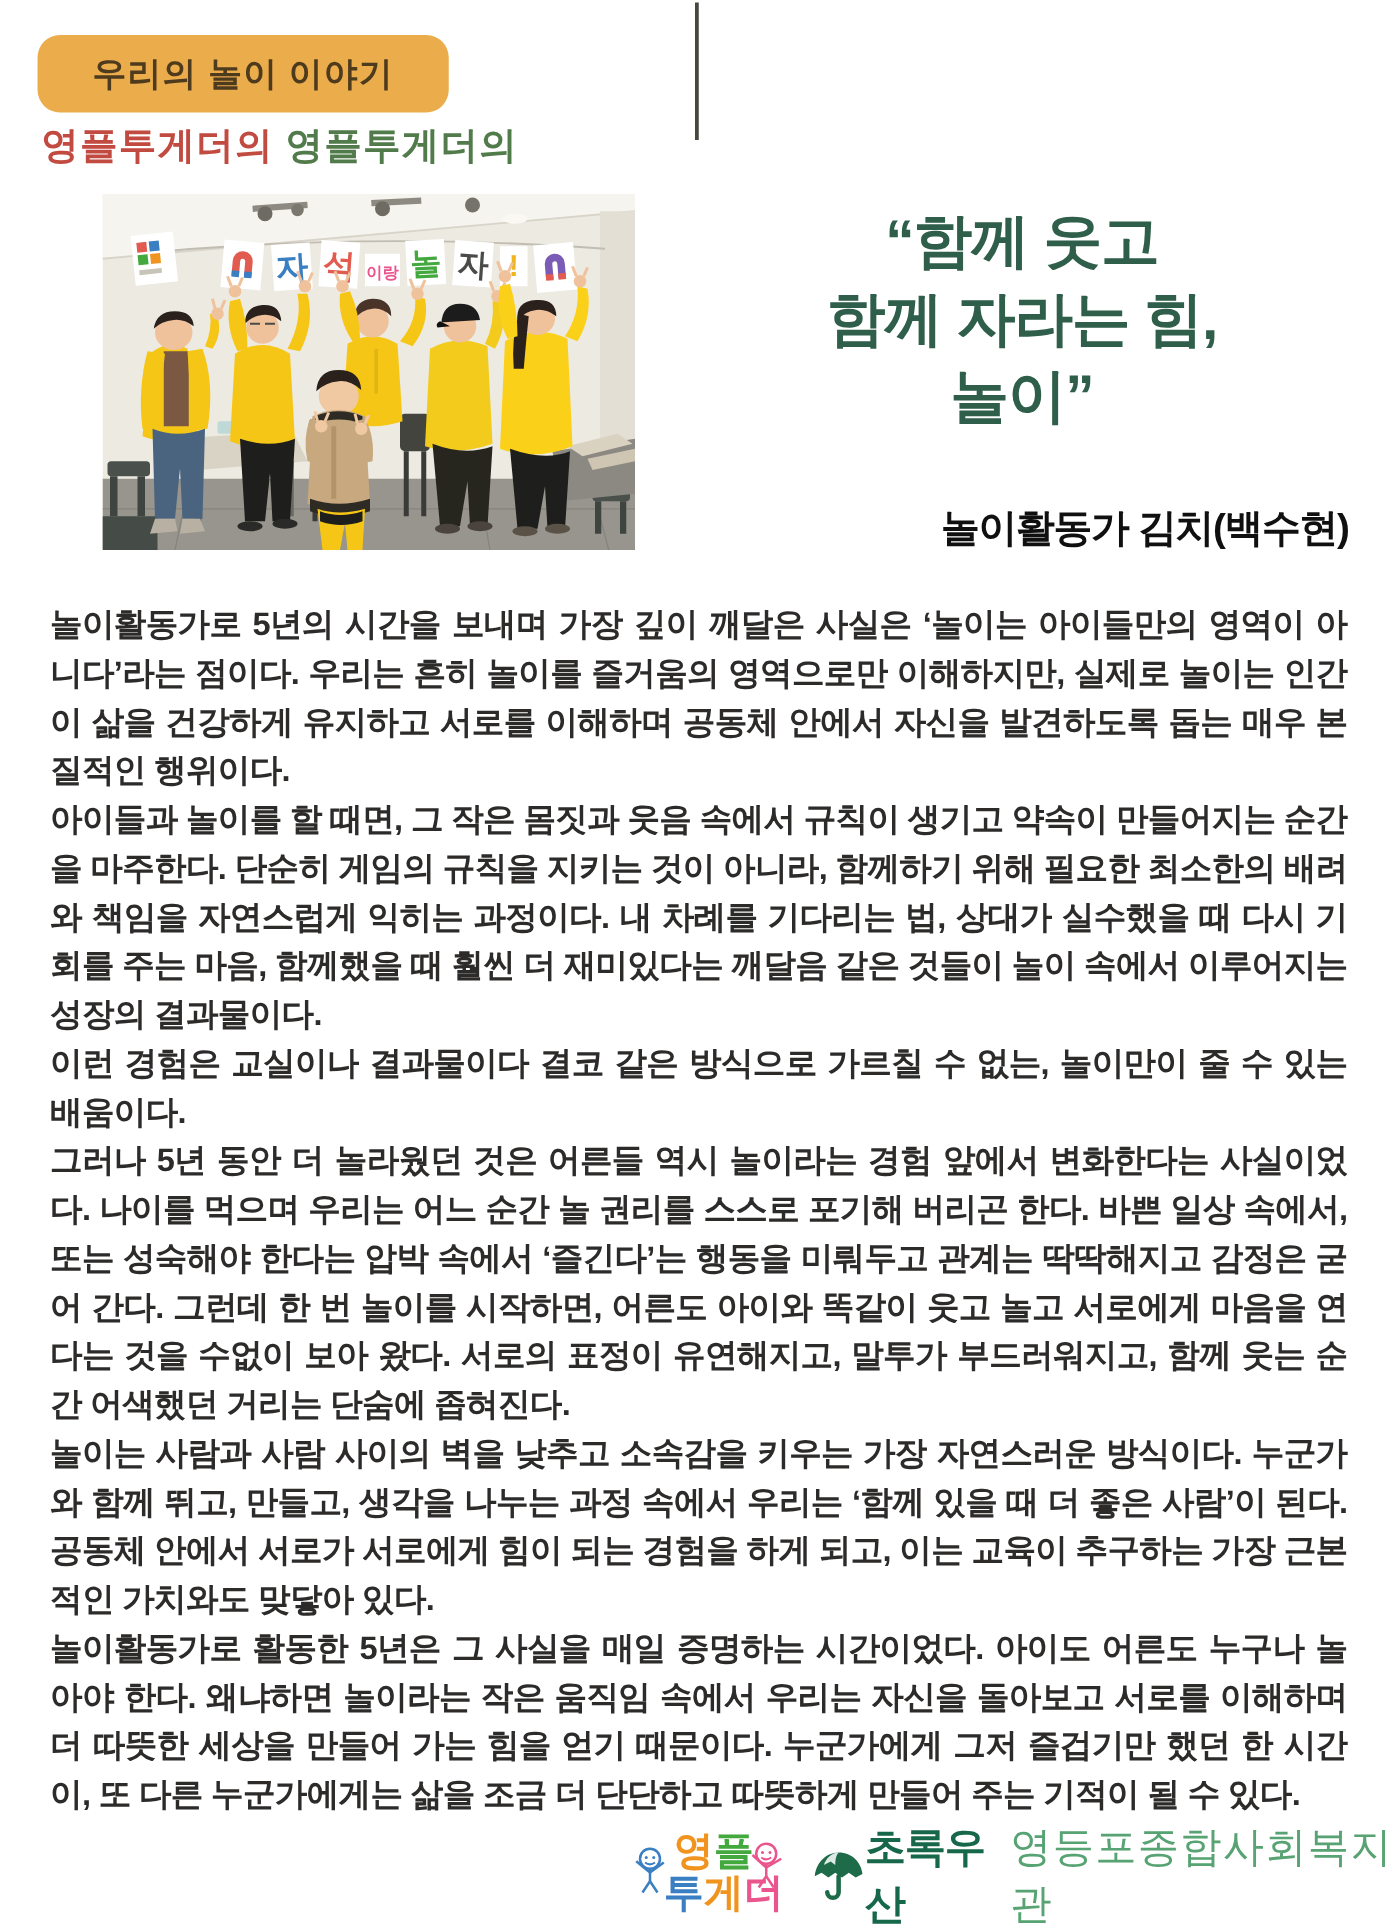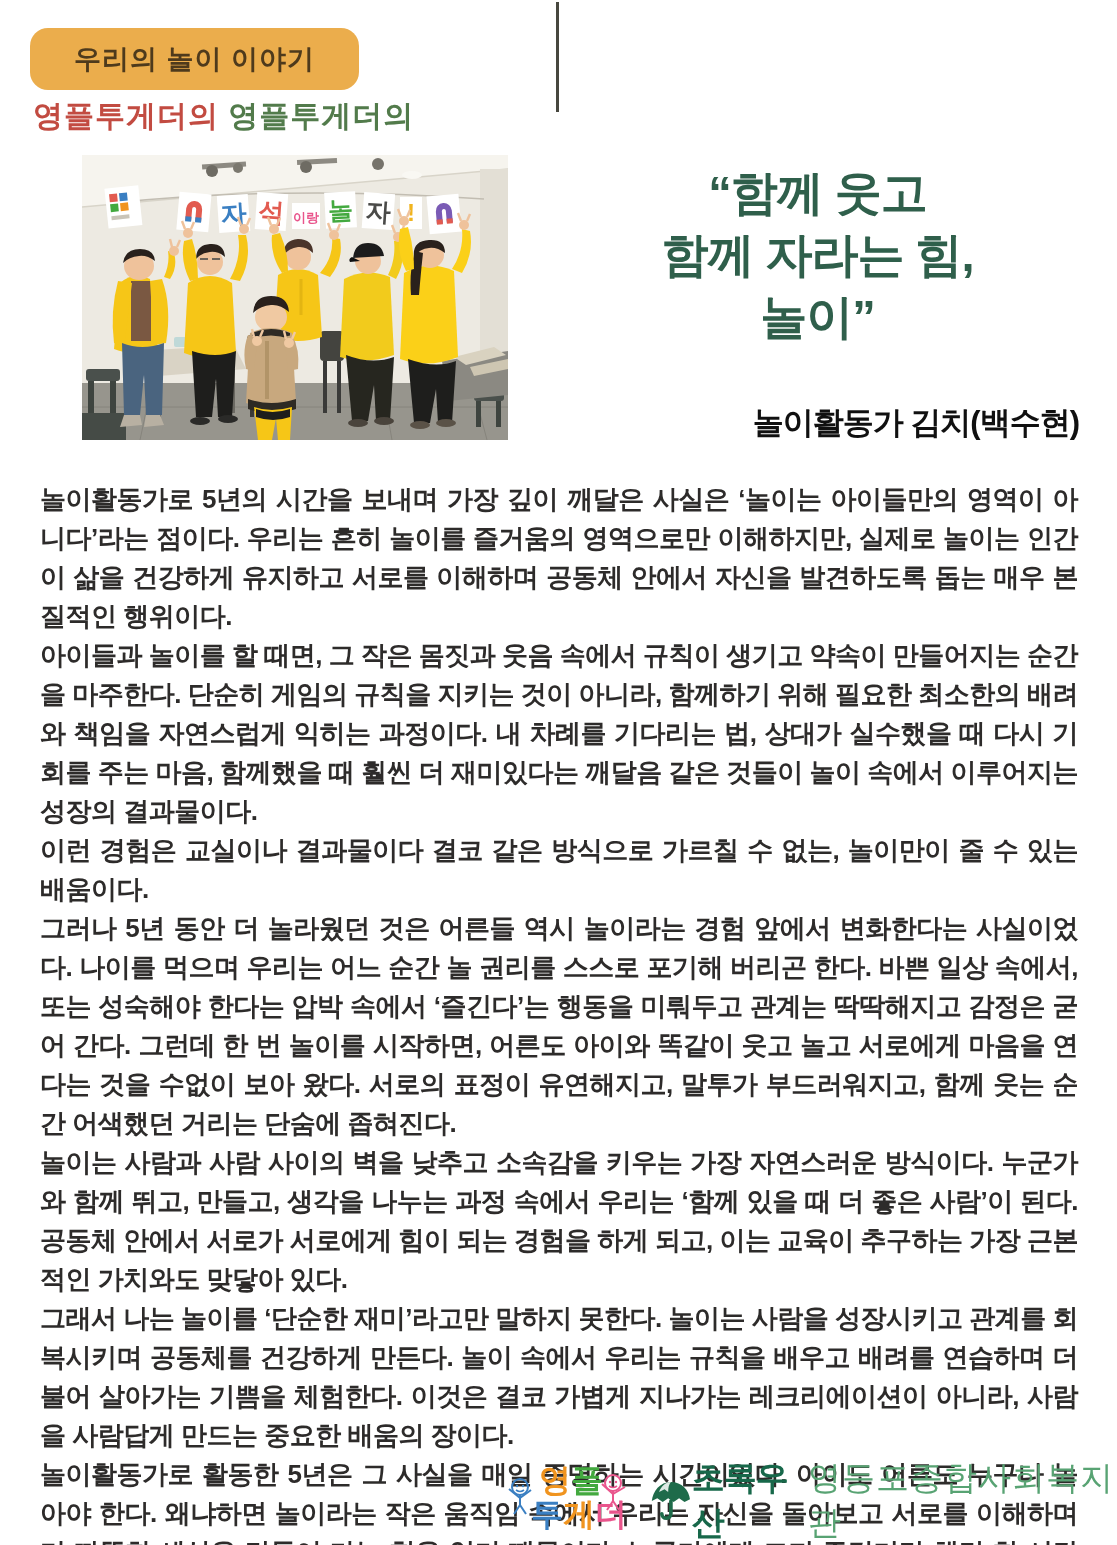--- a/index.html
+++ b/index.html
@@ -299,21 +299,20 @@
     <div>놀이”</div>
   </div>
   <div class="attribution">놀이활동가 김치(백수현)</div>
 
   <div class="article">
     <p>놀이활동가로 5년의 시간을 보내며 가장 깊이 깨달은 사실은 ‘놀이는 아이들만의 영역이 아니다’라는 점이다. 우리는 흔히 놀이를 즐거움의 영역으로만 이해하지만, 실제로 놀이는 인간이 삶을 건강하게 유지하고 서로를 이해하며 공동체 안에서 자신을 발견하도록 돕는 매우 본질적인 행위이다.</p>
     <p>아이들과 놀이를 할 때면, 그 작은 몸짓과 웃음 속에서 규칙이 생기고 약속이 만들어지는 순간을 마주한다. 단순히 게임의 규칙을 지키는 것이 아니라, 함께하기 위해 필요한 최소한의 배려와 책임을 자연스럽게 익히는 과정이다. 내 차례를 기다리는 법, 상대가 실수했을 때 다시 기회를 주는 마음, 함께했을 때 훨씬 더 재미있다는 깨달음 같은 것들이 놀이 속에서 이루어지는 성장의 결과물이다.</p>
     <p>이런 경험은 교실이나 결과물이다 결코 같은 방식으로 가르칠 수 없는, 놀이만이 줄 수 있는 배움이다.</p>
     <p>그러나 5년 동안 더 놀라웠던 것은 어른들 역시 놀이라는 경험 앞에서 변화한다는 사실이었다. 나이를 먹으며 우리는 어느 순간 놀 권리를 스스로 포기해 버리곤 한다. 바쁜 일상 속에서, 또는 성숙해야 한다는 압박 속에서 ‘즐긴다’는 행동을 미뤄두고 관계는 딱딱해지고 감정은 굳어 간다. 그런데 한 번 놀이를 시작하면, 어른도 아이와 똑같이 웃고 놀고 서로에게 마음을 연다는 것을 수없이 보아 왔다. 서로의 표정이 유연해지고, 말투가 부드러워지고, 함께 웃는 순간 어색했던 거리는 단숨에 좁혀진다.</p>
     <p>놀이는 사람과 사람 사이의 벽을 낮추고 소속감을 키우는 가장 자연스러운 방식이다. 누군가와 함께 뛰고, 만들고, 생각을 나누는 과정 속에서 우리는 ‘함께 있을 때 더 좋은 사람’이 된다. 공동체 안에서 서로가 서로에게 힘이 되는 경험을 하게 되고, 이는 교육이 추구하는 가장 근본적인 가치와도 맞닿아 있다.</p>
-    <p>그래서 나는 놀이를 ‘단순한 재미’라고만 말하지 못한다. 놀이는 사람을 성장시키고 관계를 회복시키며 공동체를 건강하게 만든다. 놀이 속에서 우리는 규칙을 배우고 배려를 연습하며 더불어 살아가는 기쁨을 체험한다. 이것은 결코 가볍게 지나가는 레크리에이션이 아니라, 사람을 사람답게 만드는 중요한 배움의 장이다.</p>
     <p>놀이활동가로 활동한 5년은 그 사실을 매일 증명하는 시간이었다. 아이도 어른도 누구나 놀아야 한다. 왜냐하면 놀이라는 작은 움직임 속에서 우리는 자신을 돌아보고 서로를 이해하며 더 따뜻한 세상을 만들어 가는 힘을 얻기 때문이다. 누군가에게 그저 즐겁기만 했던 한 시간이, 또 다른 누군가에게는 삶을 조금 더 단단하고 따뜻하게 만들어 주는 기적이 될 수 있다.</p>
 
   </div>
 
   <div class="footer">
     <div class="logo-ypl">
       <svg class="doodle-left" width="30" height="42" viewBox="0 0 30 42">
         <circle cx="15" cy="14" r="8" fill="none" stroke="#3A7FC2" stroke-width="2"></circle>
         <circle cx="12" cy="13" r="1.2" fill="#3A7FC2"></circle>
           <circle cx="18" cy="13" r="1.2" fill="#3A7FC2"></circle>

